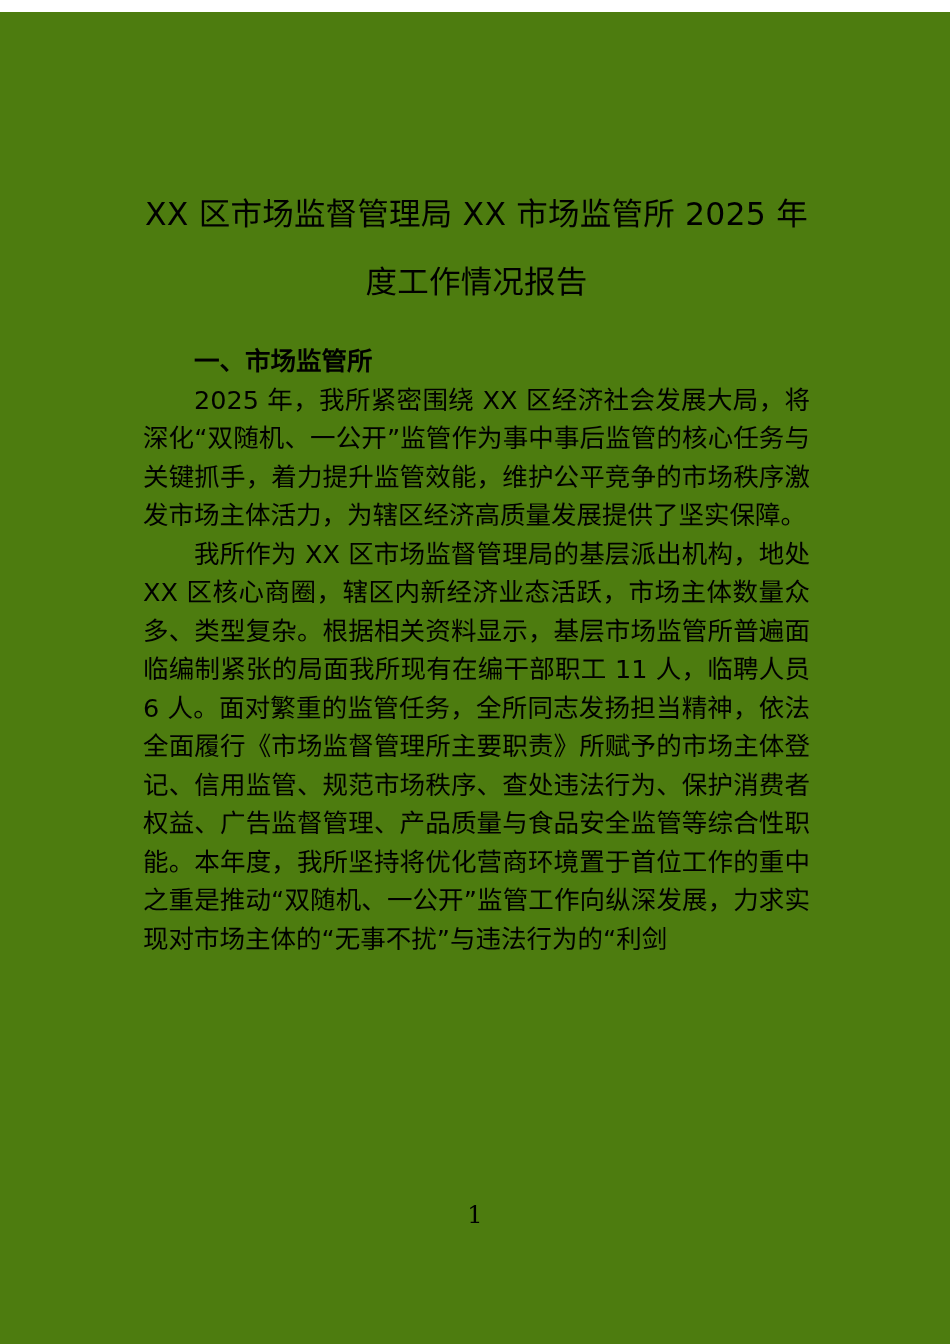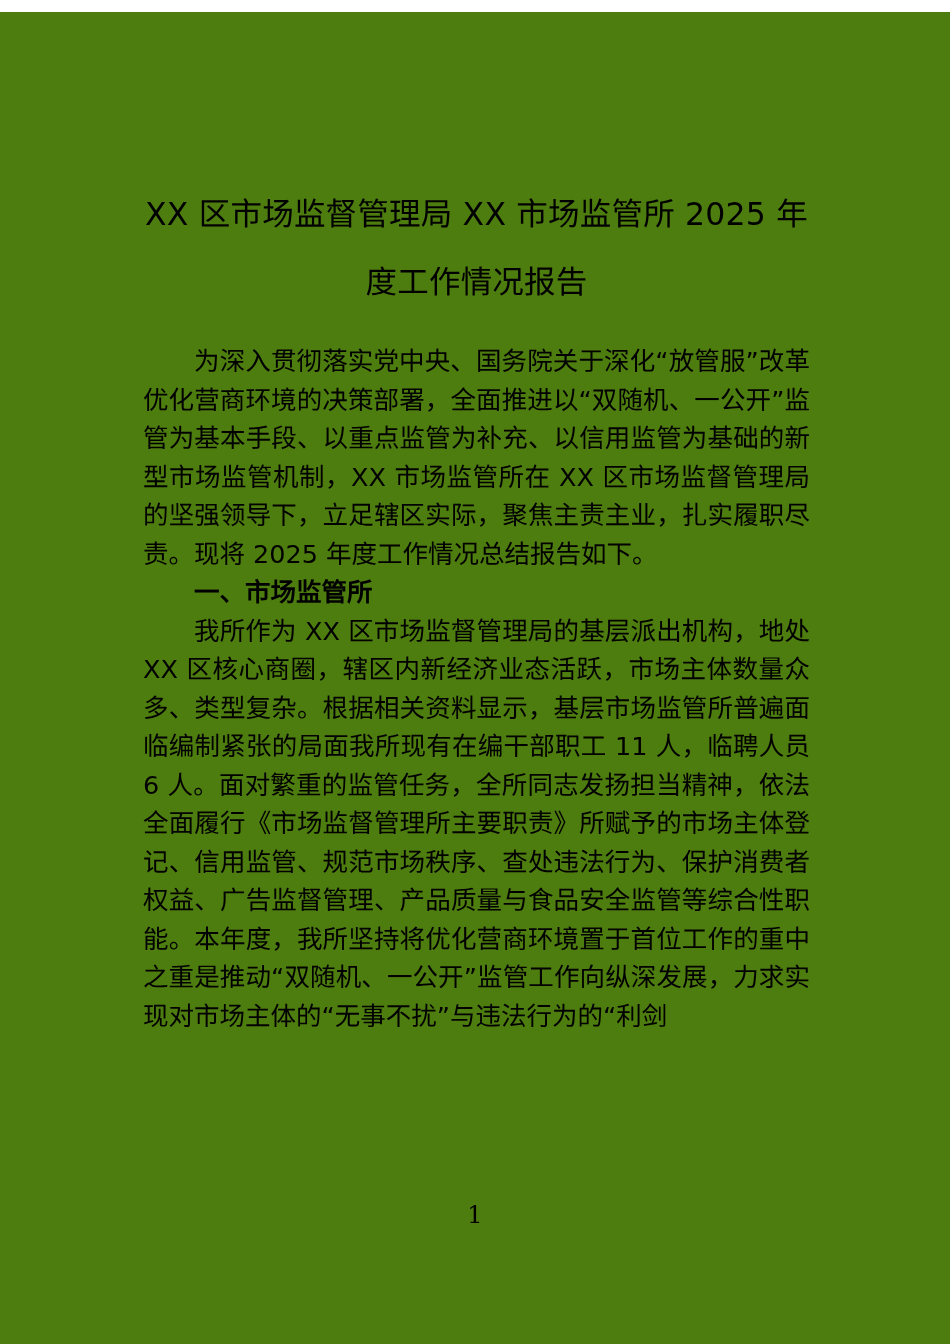--- a/index.html
+++ b/index.html
@@ -93,24 +93,24 @@
 <body>
 
 <div class="page">
 
   <div class="content">
 
     <h1 class="doc-title">XX 区市场监督管理局 XX 市场监管所 2025 年度工作情况报告</h1>
 
     <div class="body-block">
 
-      <p class="para">为深入贯彻落实党中央、国务院关于深化“放管服”改革优化营商环境的决策部署，全面推进以“双随机、一公开”监管为基本手段、以重点监管为补充、以信用监管为基础的新型市场监管机制，XX 市场监管所在 XX 区市场监督管理局的坚强领导下，立足辖区实际，聚焦主责主业，扎实履职尽责。现将 2025 年度工作情况总结报告如下。</p>
 
       <p class="heading-1">一、市场监管所</p>
 
+      <p class="para">2025 年，我所紧密围绕 XX 区经济社会发展大局，将深化“双随机、一公开”监管作为事中事后监管的核心任务与关键抓手，着力提升监管效能，维护公平竞争的市场秩序激发市场主体活力，为辖区经济高质量发展提供了坚实保障。</p>
 
 
       <p class="para">我所作为 XX 区市场监督管理局的基层派出机构，地处 XX 区核心商圈，辖区内新经济业态活跃，市场主体数量众多、类型复杂。根据相关资料显示，基层市场监管所普遍面临编制紧张的局面我所现有在编干部职工 11 人，临聘人员 6 人。面对繁重的监管任务，全所同志发扬担当精神，依法全面履行《市场监督管理所主要职责》所赋予的市场主体登记、信用监管、规范市场秩序、查处违法行为、保护消费者权益、广告监督管理、产品质量与食品安全监管等综合性职能。本年度，我所坚持将优化营商环境置于首位工作的重中之重是推动“双随机、一公开”监管工作向纵深发展，力求实现对市场主体的“无事不扰”与违法行为的“利剑</p>
 
     </div>
 
   </div>
 
   <div class="page-number">1</div>
 

